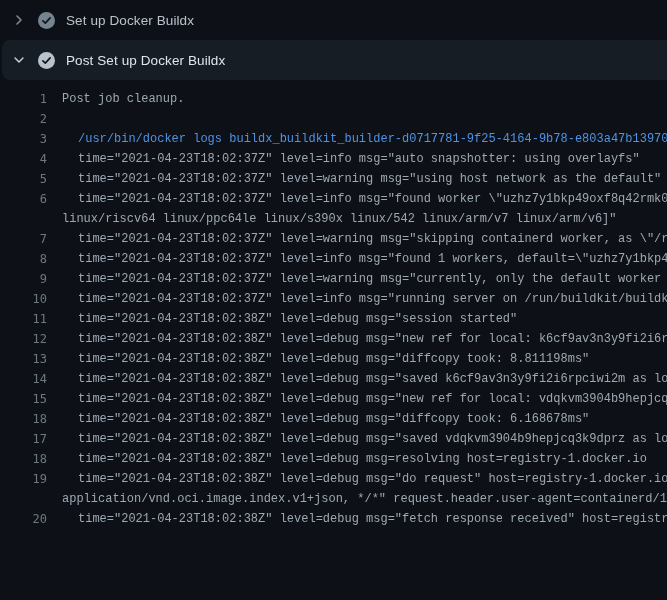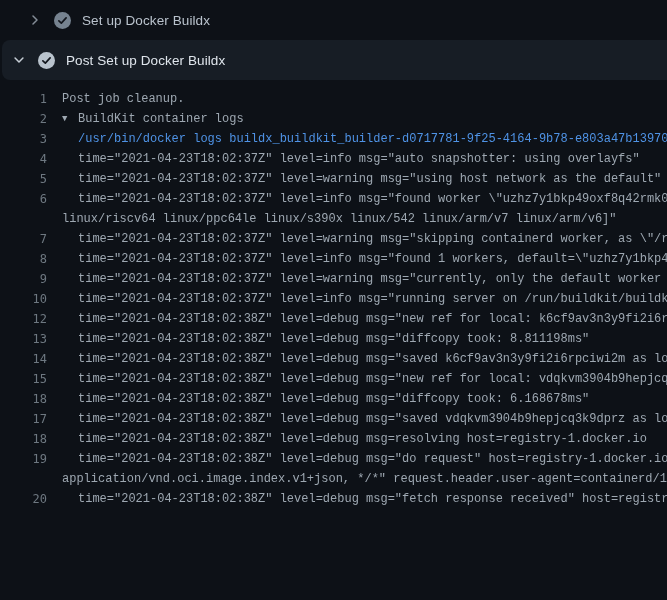--- a/index.html
+++ b/index.html
@@ -7,21 +7,21 @@
     width:667px;height:600px;overflow:hidden;
     background:#0d1117;
     font-family:"Liberation Sans",sans-serif;
     -webkit-font-smoothing:antialiased;
   }
   .app{width:667px;height:600px;overflow:hidden;position:relative;}
 
   
   .section-row{
     height:40px;display:flex;align-items:center;
-    padding-left:28px;cursor:pointer;box-sizing:border-box;
+    padding-left:12px;cursor:pointer;box-sizing:border-box;
   }
   .section-row .chev{color:#848d97;flex:0 0 auto;margin-right:12px;}
   .section-row .check{flex:0 0 auto;margin-right:11px;color:#768390;}
   .section-row .section-label{
     font-size:13.5px;color:#bac3cd;letter-spacing:.1px;
   }
   .section-row.expanded{
     background:#171d25;margin-left:2px;border-radius:8px 0 0 8px;
     padding-left:10px;
   }
@@ -70,30 +70,31 @@
         </svg>
         <svg class="check" width="17" height="17" viewBox="0 0 16 16">
           <circle cx="8" cy="8" r="8" fill="currentColor"></circle>
           <path d="M4.6 8.3 L6.9 10.4 L11.4 5.6" fill="none" stroke="#12161d" stroke-width="1.6" stroke-linecap="round" stroke-linejoin="round"></path>
         </svg>
         <span class="section-label">Post Set up Docker Buildx</span>
       </div>
     </div>
   <div id="log" class="log-area">
       <div class="log-row"><span class="log-num">1</span><span class="log-text plain">Post job cleanup.</span></div>
-      <div class="log-row"><span class="log-num">2</span><span class="log-text group"><span class="tri">▼</span><span>BuildKit container logs</span></span></div>
+      <div class="log-row"><span class="log-num">2</span></div>
       <div class="log-row"><span class="log-num">3</span><span class="log-text command ind">/usr/bin/docker logs buildx_buildkit_builder-d0717781-9f25-4164-9b78-e803a47b13970</span></div>
       <div class="log-row"><span class="log-num">4</span><span class="log-text plain ind">time="2021-04-23T18:02:37Z" level=info msg="auto snapshotter: using overlayfs"</span></div>
       <div class="log-row"><span class="log-num">5</span><span class="log-text plain ind">time="2021-04-23T18:02:37Z" level=warning msg="using host network as the default"</span></div>
       <div class="log-row"><span class="log-num">6</span><span class="log-text plain ind">time="2021-04-23T18:02:37Z" level=info msg="found worker \"uzhz7y1bkp49oxf8q42rmk0xj</span></div>
       <div class="log-row"><span class="log-num"></span><span class="log-text wrap">linux/riscv64 linux/ppc64le linux/s390x linux/542 linux/arm/v7 linux/arm/v6]"</span></div>
       <div class="log-row"><span class="log-num">7</span><span class="log-text plain ind">time="2021-04-23T18:02:37Z" level=warning msg="skipping containerd worker, as \"/run</span></div>
       <div class="log-row"><span class="log-num">8</span><span class="log-text plain ind">time="2021-04-23T18:02:37Z" level=info msg="found 1 workers, default=\"uzhz7y1bkp49o</span></div>
       <div class="log-row"><span class="log-num">9</span><span class="log-text plain ind">time="2021-04-23T18:02:37Z" level=warning msg="currently, only the default worker ca</span></div>
       <div class="log-row"><span class="log-num">10</span><span class="log-text plain ind">time="2021-04-23T18:02:37Z" level=info msg="running server on /run/buildkit/buildkitd</span></div>
+      <div class="log-row"><span class="log-num">11</span><span class="log-text plain ind">time="2021-04-23T18:02:38Z" level=debug msg="session started"</span></div>
       <div class="log-row"><span class="log-num">12</span><span class="log-text plain ind">time="2021-04-23T18:02:38Z" level=debug msg="new ref for local: k6cf9av3n3y9fi2i6rpc</span></div>
       <div class="log-row"><span class="log-num">13</span><span class="log-text plain ind">time="2021-04-23T18:02:38Z" level=debug msg="diffcopy took: 8.811198ms"</span></div>
       <div class="log-row"><span class="log-num">14</span><span class="log-text plain ind">time="2021-04-23T18:02:38Z" level=debug msg="saved k6cf9av3n3y9fi2i6rpciwi2m as loca</span></div>
       <div class="log-row"><span class="log-num">15</span><span class="log-text plain ind">time="2021-04-23T18:02:38Z" level=debug msg="new ref for local: vdqkvm3904b9hepjcq3k</span></div>
       <div class="log-row"><span class="log-num">18</span><span class="log-text plain ind">time="2021-04-23T18:02:38Z" level=debug msg="diffcopy took: 6.168678ms"</span></div>
       <div class="log-row"><span class="log-num">17</span><span class="log-text plain ind">time="2021-04-23T18:02:38Z" level=debug msg="saved vdqkvm3904b9hepjcq3k9dprz as loca</span></div>
       <div class="log-row"><span class="log-num">18</span><span class="log-text plain ind">time="2021-04-23T18:02:38Z" level=debug msg=resolving host=registry-1.docker.io</span></div>
       <div class="log-row"><span class="log-num">19</span><span class="log-text plain ind">time="2021-04-23T18:02:38Z" level=debug msg="do request" host=registry-1.docker.io r</span></div>
       <div class="log-row"><span class="log-num"></span><span class="log-text wrap">application/vnd.oci.image.index.v1+json, */*" request.header.user-agent=containerd/1.4</span></div>
       <div class="log-row"><span class="log-num">20</span><span class="log-text plain ind">time="2021-04-23T18:02:38Z" level=debug msg="fetch response received" host=registry-</span></div>

